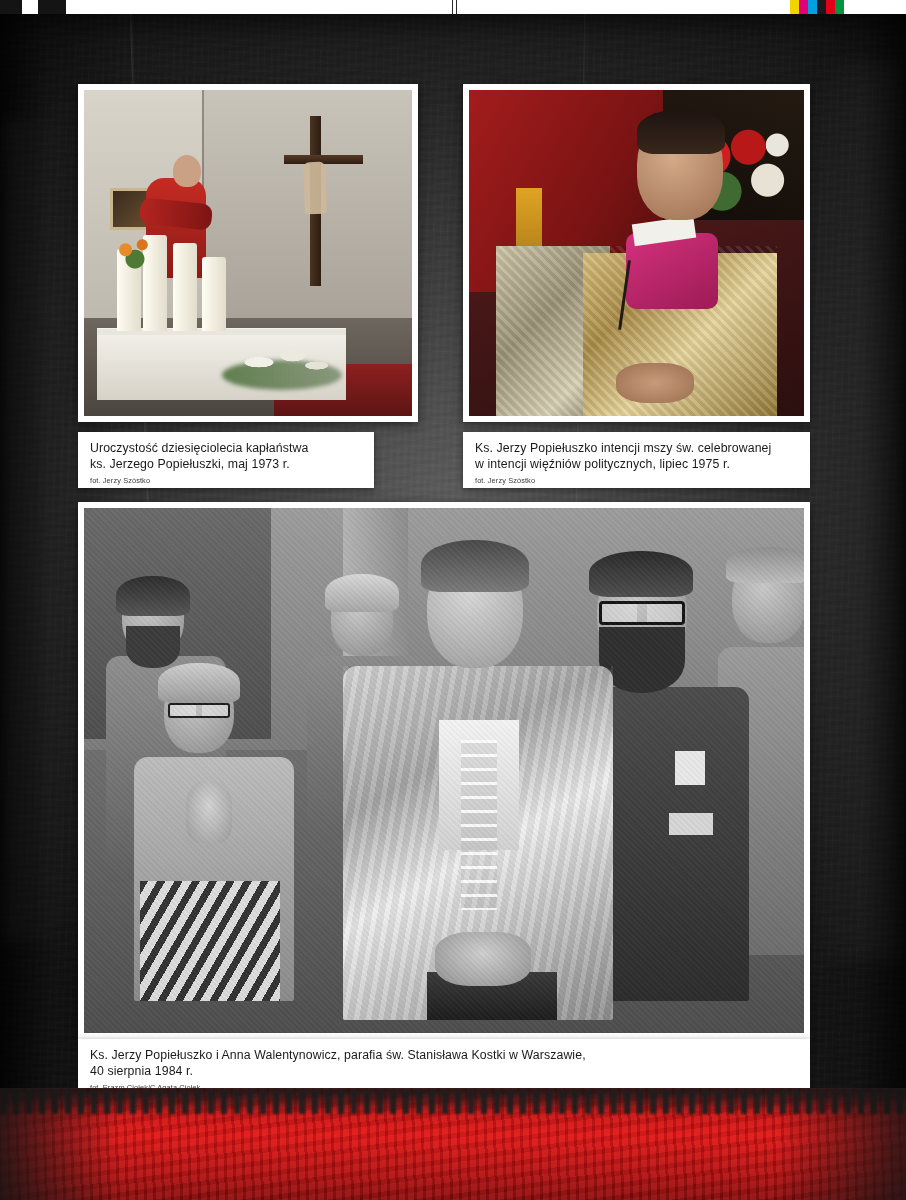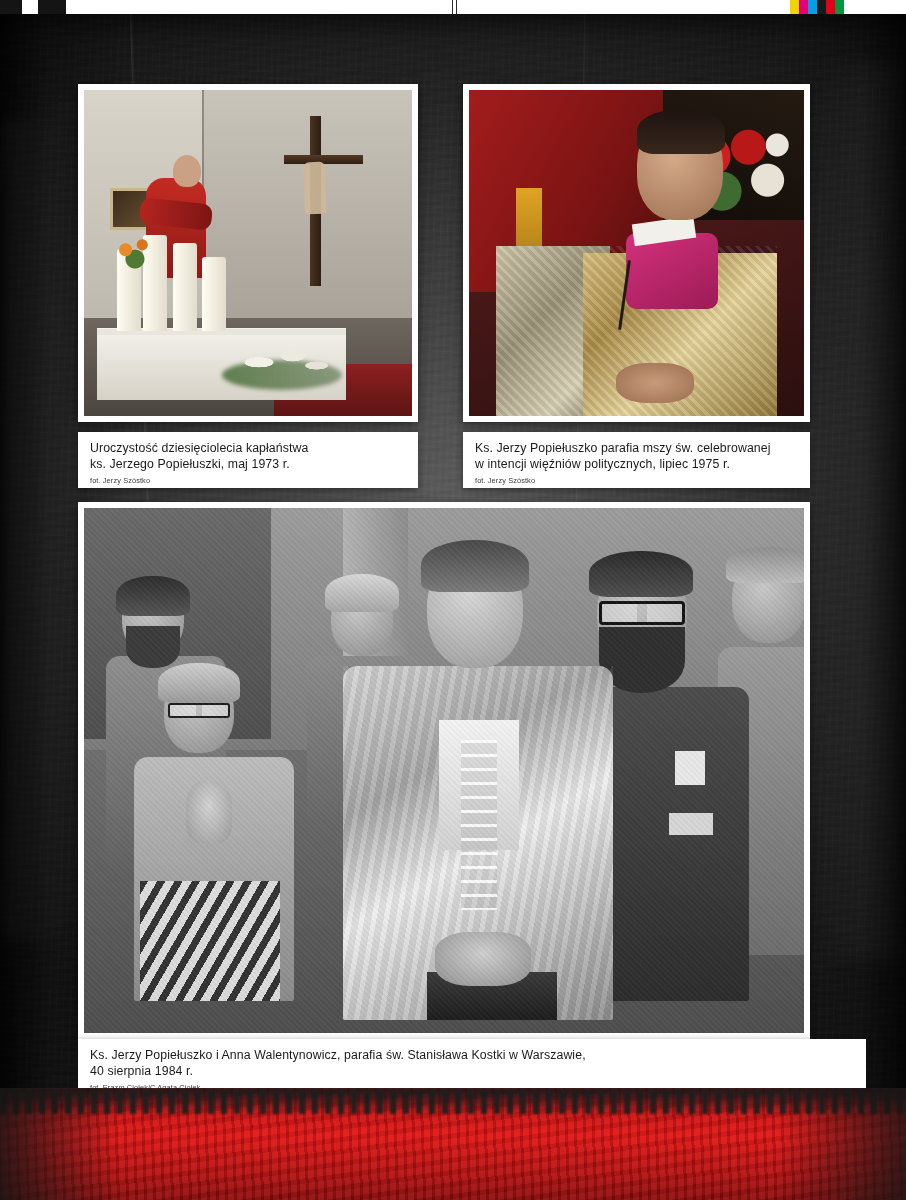--- a/index.html
+++ b/index.html
@@ -297,23 +297,23 @@
   .f-rightman .hair { left: 8px; top: -8px; width: 86px; height: 36px;
     background: linear-gradient(180deg,#8f8f8f,#bdbdbd); }
   .f-rightman .body { left: 0; top: 92px; width: 110px; height: 308px;
     background: linear-gradient(180deg,#9b9b9b,#6d6d6d); }
 
   .p3-grain { position: absolute; inset: 0;
     background-image: repeating-linear-gradient(45deg, rgba(255,255,255,.025) 0 2px, rgba(0,0,0,.03) 2px 4px);
     pointer-events: none; }
 
   
-  .cap1 { left: 78px; top: 432px; width: 340px; height: 56px; }
+  .cap1 { left: 78px; top: 432px; width: 296px; height: 56px; }
   .cap2 { left: 463px; top: 432px; width: 347px; height: 56px; }
-  .cap3 { left: 78px; top: 1039px; width: 788px; height: 52px; }
+  .cap3 { left: 78px; top: 1039px; width: 732px; height: 52px; }
 
   
   .red-band {
     position: absolute;
     left: 0; bottom: 0; width: 906px; height: 112px;
     z-index: 5;
     background: linear-gradient(180deg, #7d0d0d 0%, #c41010 18%, #e21414 42%, #b81010 75%, #8d0b0b 100%);
     overflow: hidden;
   }
   .red-band .edge {
@@ -413,21 +413,21 @@
       <div class="p2-collar"></div>
       <div class="p2-head"></div>
       <div class="p2-hair"></div>
       <div class="p2-mic"></div>
       <div class="p2-hands"></div>
     </div>
   </div>
 
   <div class="caption cap2">
     <div class="txt">
-      <span>Ks. Jerzy Popiełuszko parafia mszy św. celebrowanej</span><br>
+      <span>Ks. Jerzy Popiełuszko intencji mszy św. celebrowanej</span><br>
       <span>w intencji więźniów politycznych, lipiec 1975 r.</span>
     </div>
     <div class="credit">fot. Jerzy Szóstko</div>
   </div>
 
   <div class="photo-frame p3">
     <div class="photo">
       <div class="p3-wall"></div>
       <div class="p3-wall-dark"></div>
       <div class="p3-pillar"></div>

